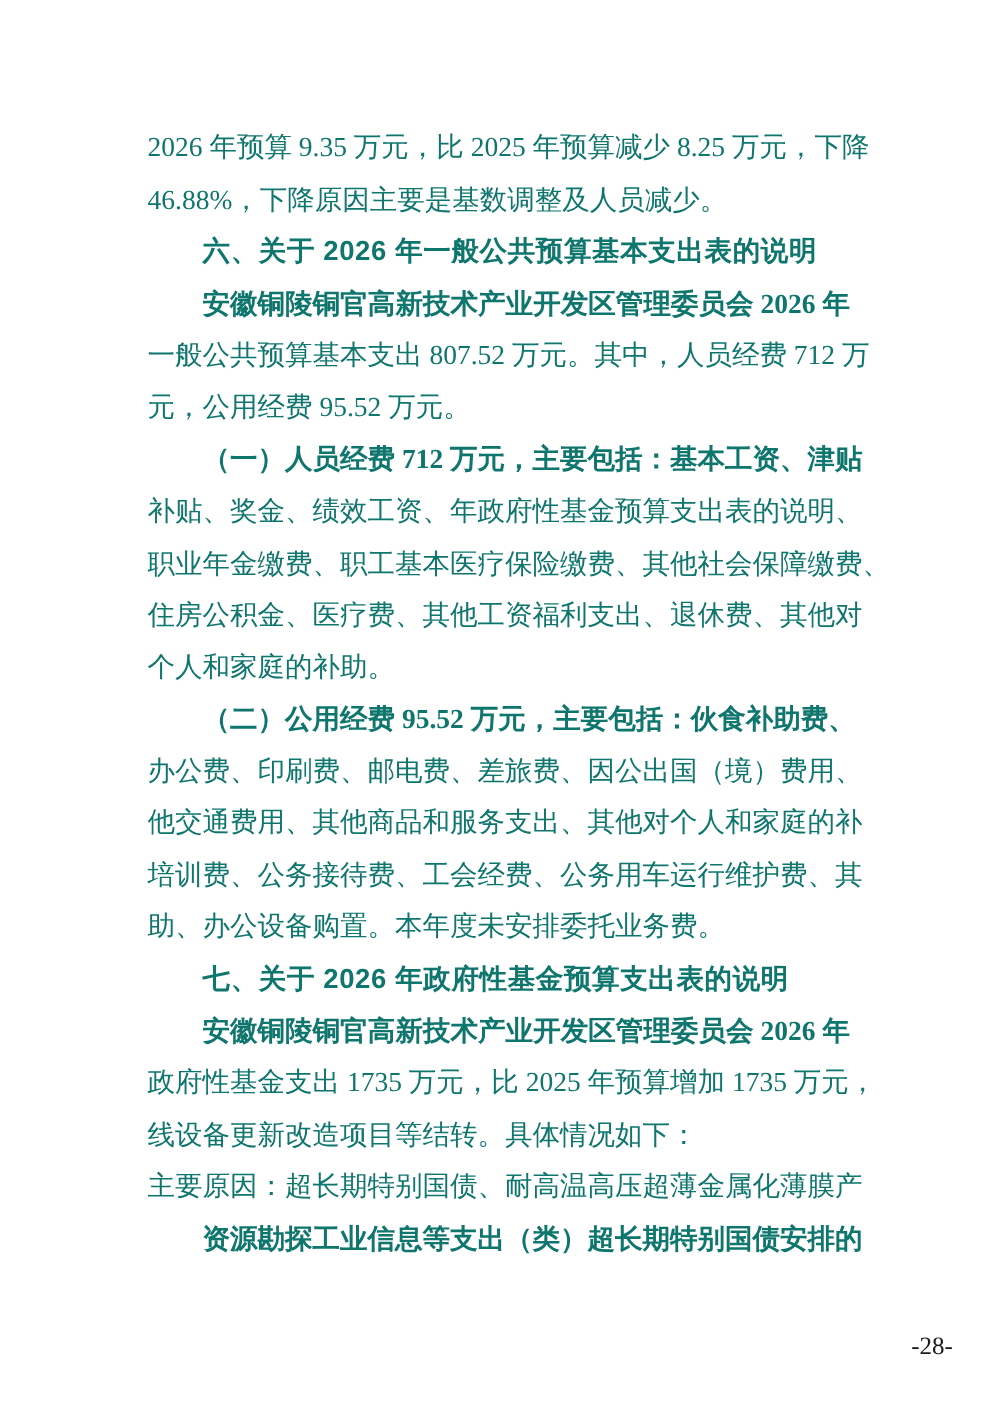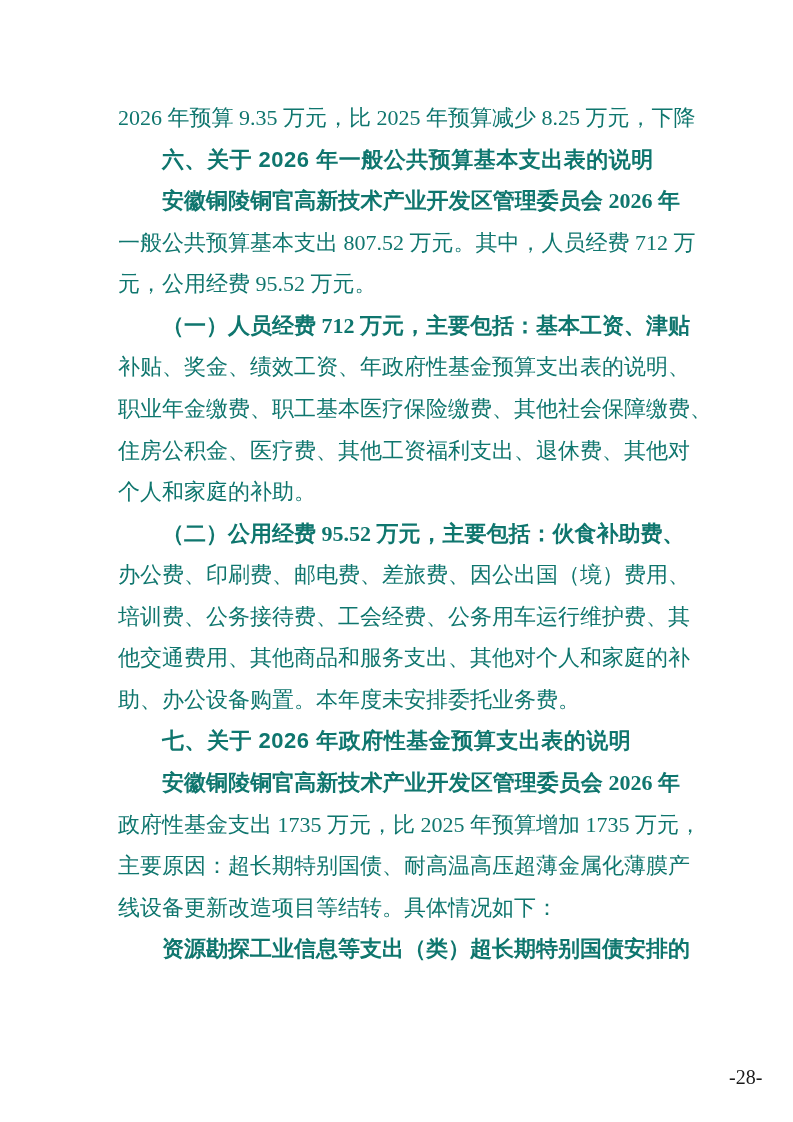--- a/index.html
+++ b/index.html
@@ -55,35 +55,36 @@
     color: #1a1a1a;
     letter-spacing: 0px;
   }
 </style>
 </head>
 <body>
 
 <div class="page">
   <div class="content" id="doc-content">
       <div class="line">2026 年预算 9.35 万元，比 2025 年预算减少 8.25 万元，下降</div>
+      <div class="line end">46.88%，下降原因主要是基数调整及人员减少。</div>
       <div class="line heading indent end">六、关于 2026 年一般公共预算基本支出表的说明</div>
       <div class="line indent">安徽铜陵铜官高新技术产业开发区管理委员会 2026 年</div>
       <div class="line">一般公共预算基本支出 807.52 万元。其中，人员经费 712 万</div>
       <div class="line end">元，公用经费 95.52 万元。</div>
       <div class="line indent">（一）人员经费 712 万元，主要包括：基本工资、津贴</div>
       <div class="line">补贴、奖金、绩效工资、年政府性基金预算支出表的说明、</div>
       <div class="line">职业年金缴费、职工基本医疗保险缴费、其他社会保障缴费、</div>
       <div class="line">住房公积金、医疗费、其他工资福利支出、退休费、其他对</div>
       <div class="line end">个人和家庭的补助。</div>
       <div class="line indent">（二）公用经费 95.52 万元，主要包括：伙食补助费、</div>
       <div class="line">办公费、印刷费、邮电费、差旅费、因公出国（境）费用、</div>
+      <div class="line">他交通费用、其他商品和服务支出、其他对个人和家庭的补</div>
       <div class="line">培训费、公务接待费、工会经费、公务用车运行维护费、其</div>
-      <div class="line">他交通费用、其他商品和服务支出、其他对个人和家庭的补</div>
       <div class="line end">助、办公设备购置。本年度未安排委托业务费。</div>
       <div class="line heading indent end">七、关于 2026 年政府性基金预算支出表的说明</div>
       <div class="line indent">安徽铜陵铜官高新技术产业开发区管理委员会 2026 年</div>
       <div class="line">政府性基金支出 1735 万元，比 2025 年预算增加 1735 万元，</div>
+      <div class="line end">线设备更新改造项目等结转。具体情况如下：</div>
       <div class="line">主要原因：超长期特别国债、耐高温高压超薄金属化薄膜产</div>
-      <div class="line end">线设备更新改造项目等结转。具体情况如下：</div>
       <div class="line indent">资源勘探工业信息等支出（类）超长期特别国债安排的</div>
     </div>
   <div class="page-number">-28-</div>
 </div>
 
 </body></html>

